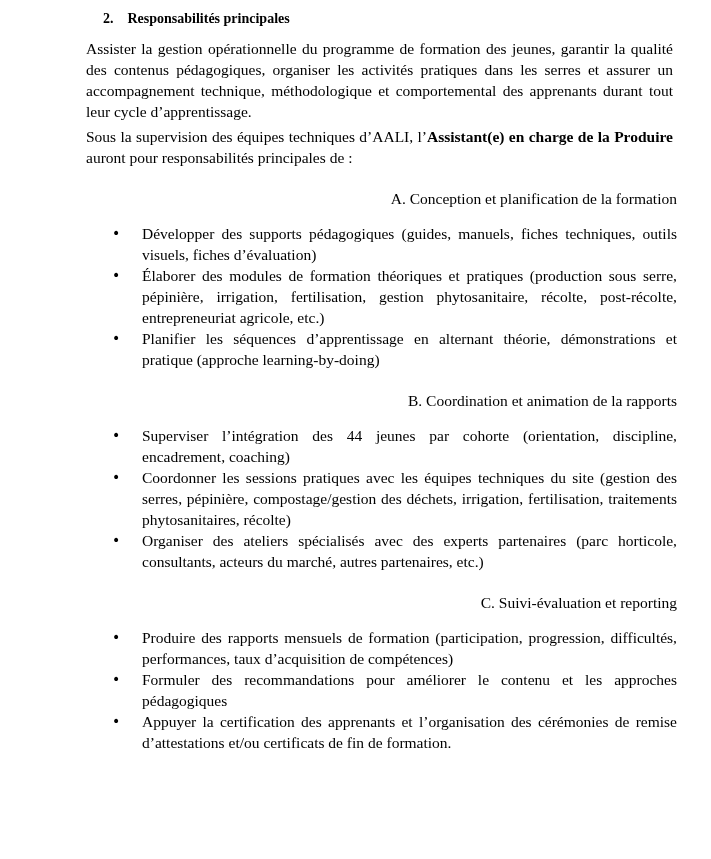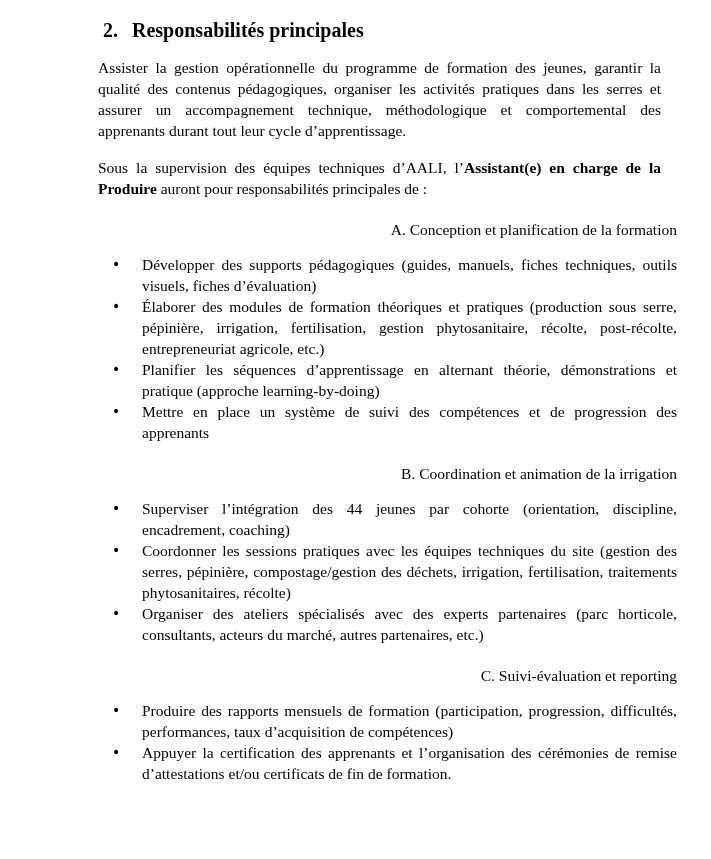--- a/index.html
+++ b/index.html
@@ -13,30 +13,30 @@
     overflow: hidden;
     font-family: "Liberation Serif", "DejaVu Serif", serif;
     font-size: 15.5px;
     line-height: 21px;
     color: #000000;
   }
   .doc {
     padding: 8px 34px 0 82px;
   }
   .title {
-    font-size: 20px;
+    font-size: 14px;
     font-weight: bold;
-    margin: 12px 0 9px 21px;
+    margin: 0 0 9px 21px;
   }
   .title .num {
     display: inline-block;
     margin-right: 14px;
   }
   .para {
-    margin: 16px;
+    margin: 4px;
     text-align: justify;
   }
   .section-head {
     margin: 20px 0 14px 0;
     text-align: right;
   }
   ul.bullets {
     margin: 0;
     padding: 0 0 0 30px;
     list-style: none;
@@ -67,29 +67,29 @@
 
   <p class="para">Assister la gestion opérationnelle du programme de formation des jeunes, garantir la qualité des contenus pédagogiques, organiser les activités pratiques dans les serres et assurer un accompagnement technique, méthodologique et comportemental des apprenants durant tout leur cycle d’apprentissage.</p>
 
   <p class="para"><span>Sous la supervision des équipes techniques d’AALI, l’</span><strong>Assistant(e) en charge de la Produire</strong><span> auront pour responsabilités principales de :</span></p>
 
   <p class="section-head">A. Conception et planification de la formation</p>
   <ul class="bullets">
     <li>Développer des supports pédagogiques (guides, manuels, fiches techniques, outils visuels, fiches d’évaluation)</li>
     <li>Élaborer des modules de formation théoriques et pratiques (production sous serre, pépinière, irrigation, fertilisation, gestion phytosanitaire, récolte, post-récolte, entrepreneuriat agricole, etc.)</li>
     <li>Planifier les séquences d’apprentissage en alternant théorie, démonstrations et pratique (approche learning-by-doing)</li>
-    <li>Mettre en place un système de suivi des compétences et de progression des apprenants</li>
   </ul>
 
-  <p class="section-head">B. Coordination et animation de la irrigation</p>
+  <p class="section-head">B. Coordination et animation de la rapports</p>
   <ul class="bullets">
     <li>Superviser l’intégration des 44 jeunes par cohorte (orientation, discipline, encadrement, coaching)</li>
     <li>Coordonner les sessions pratiques avec les équipes techniques du site (gestion des serres, pépinière, compostage/gestion des déchets, irrigation, fertilisation, traitements phytosanitaires, récolte)</li>
     <li>Organiser des ateliers spécialisés avec des experts partenaires (parc horticole, consultants, acteurs du marché, autres partenaires, etc.)</li>
   </ul>
 
   <p class="section-head">C. Suivi-évaluation et reporting</p>
   <ul class="bullets">
     <li>Produire des rapports mensuels de formation (participation, progression, difficultés, performances, taux d’acquisition de compétences)</li>
+    <li>Formuler des recommandations pour améliorer le contenu et les approches pédagogiques</li>
     <li>Appuyer la certification des apprenants et l’organisation des cérémonies de remise d’attestations et/ou certificats de fin de formation.</li>
   </ul>
 
 </div>
 
 </body></html>

